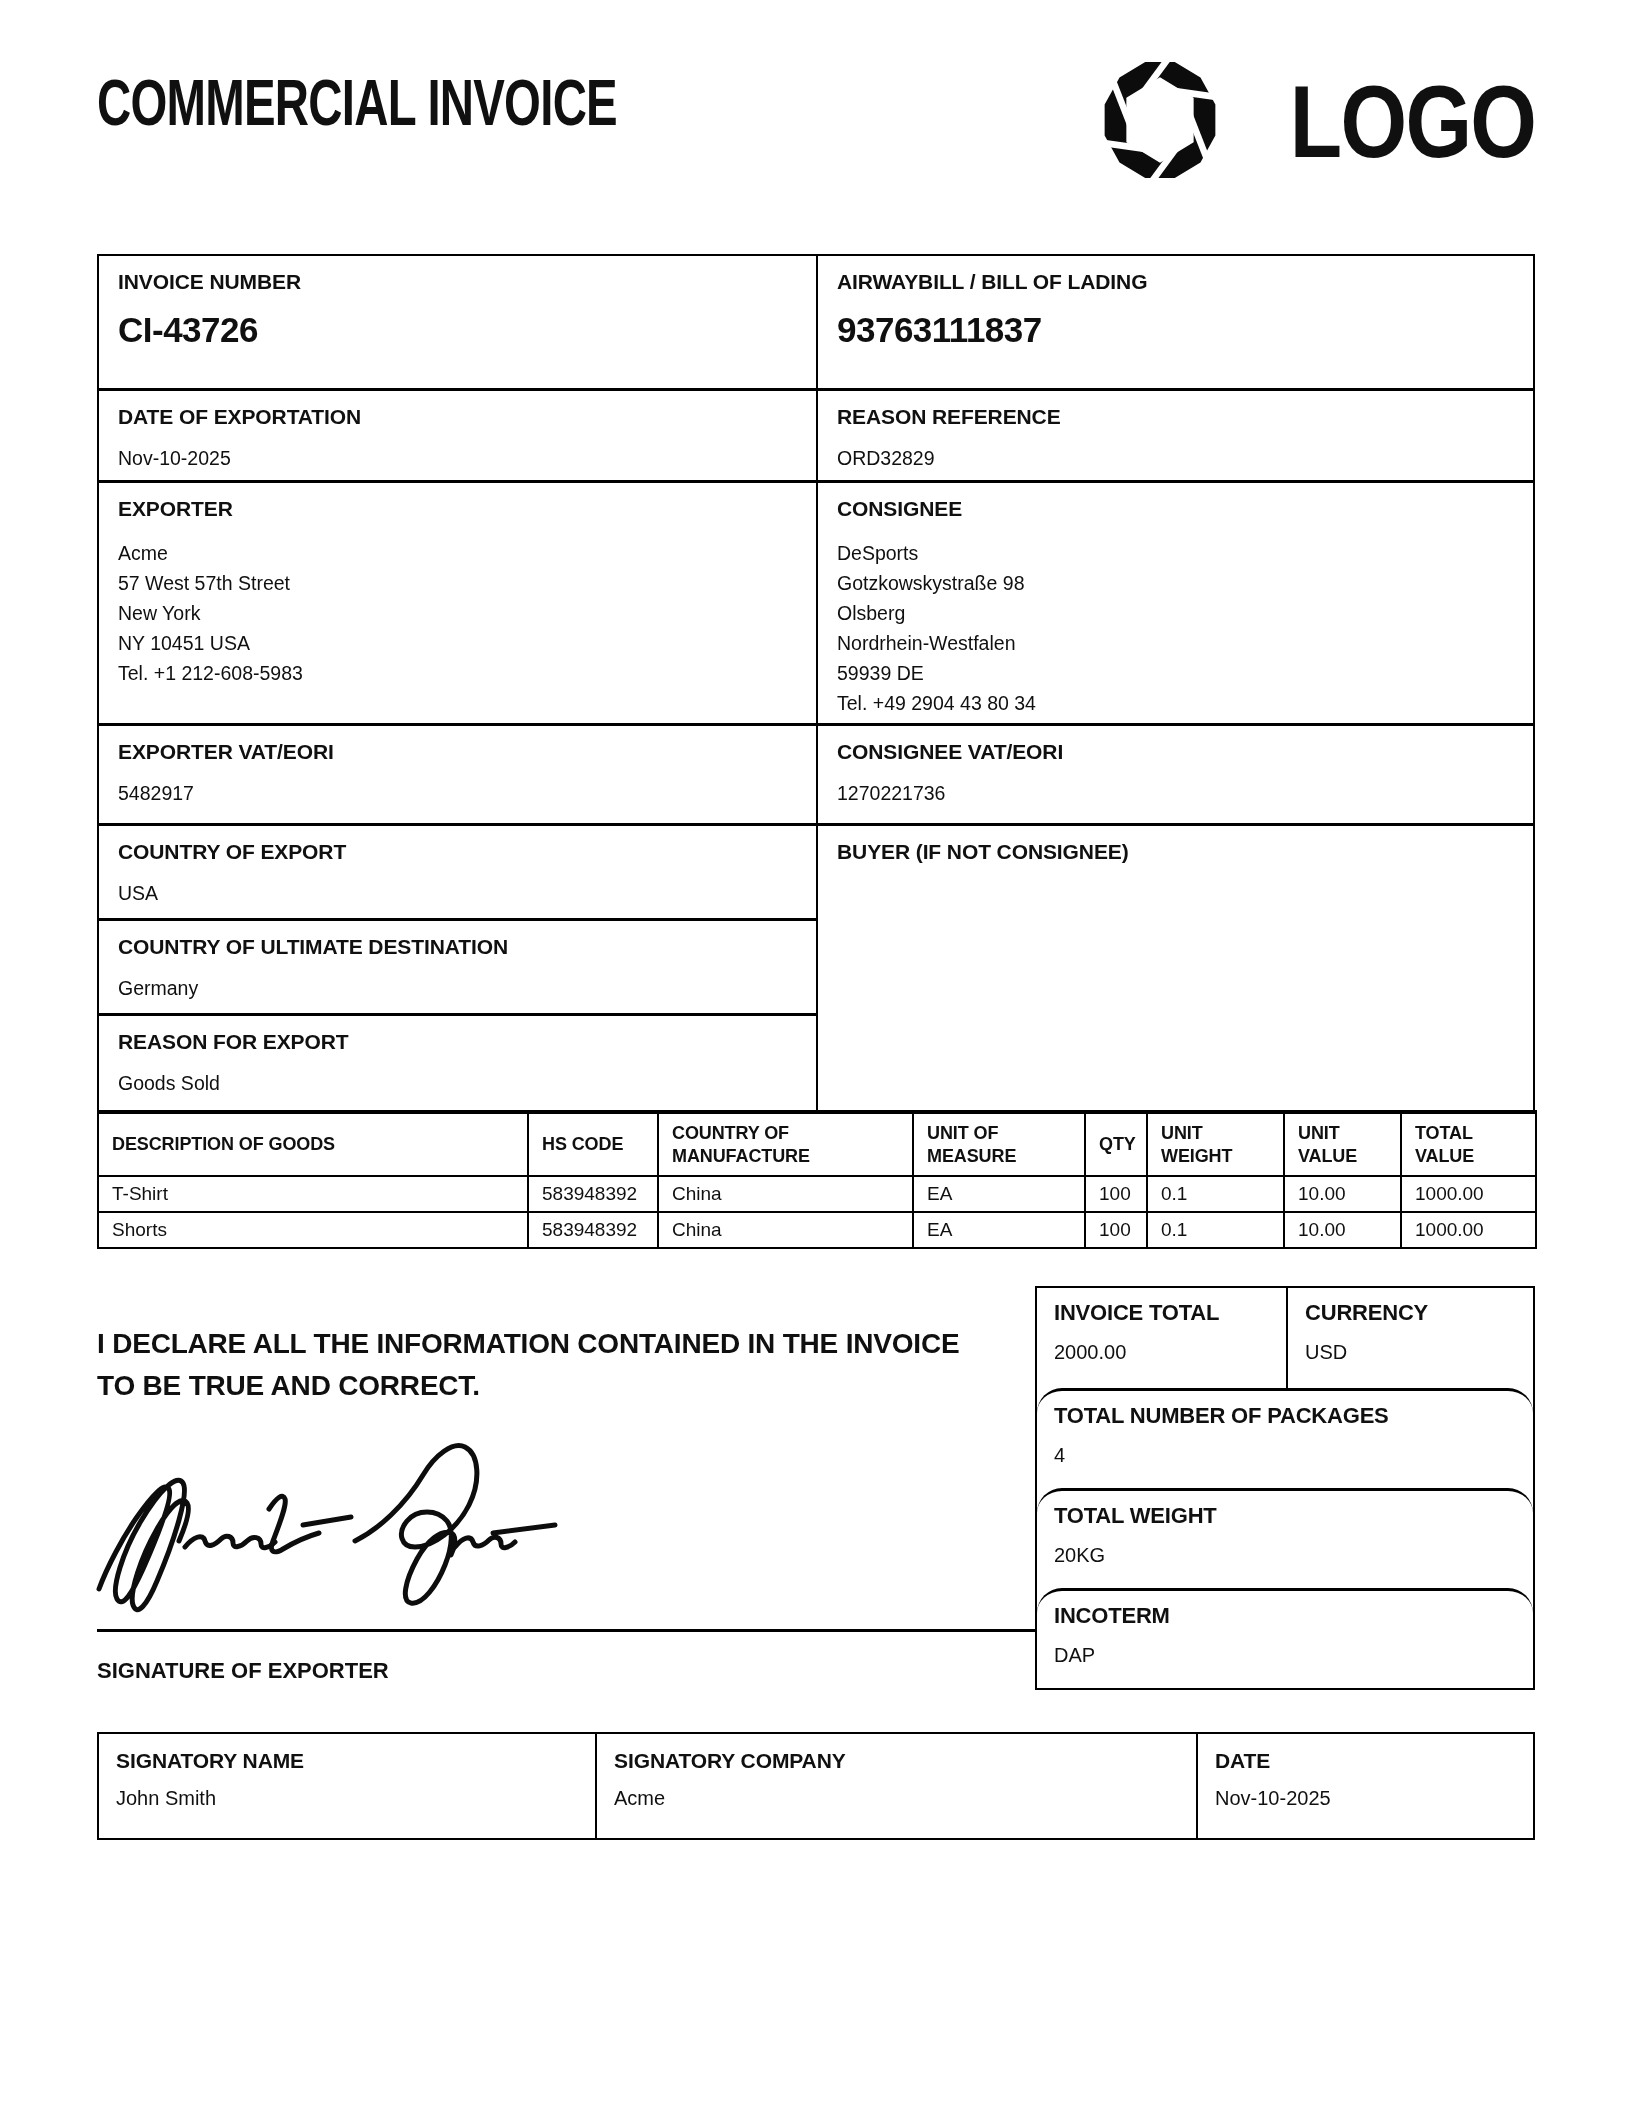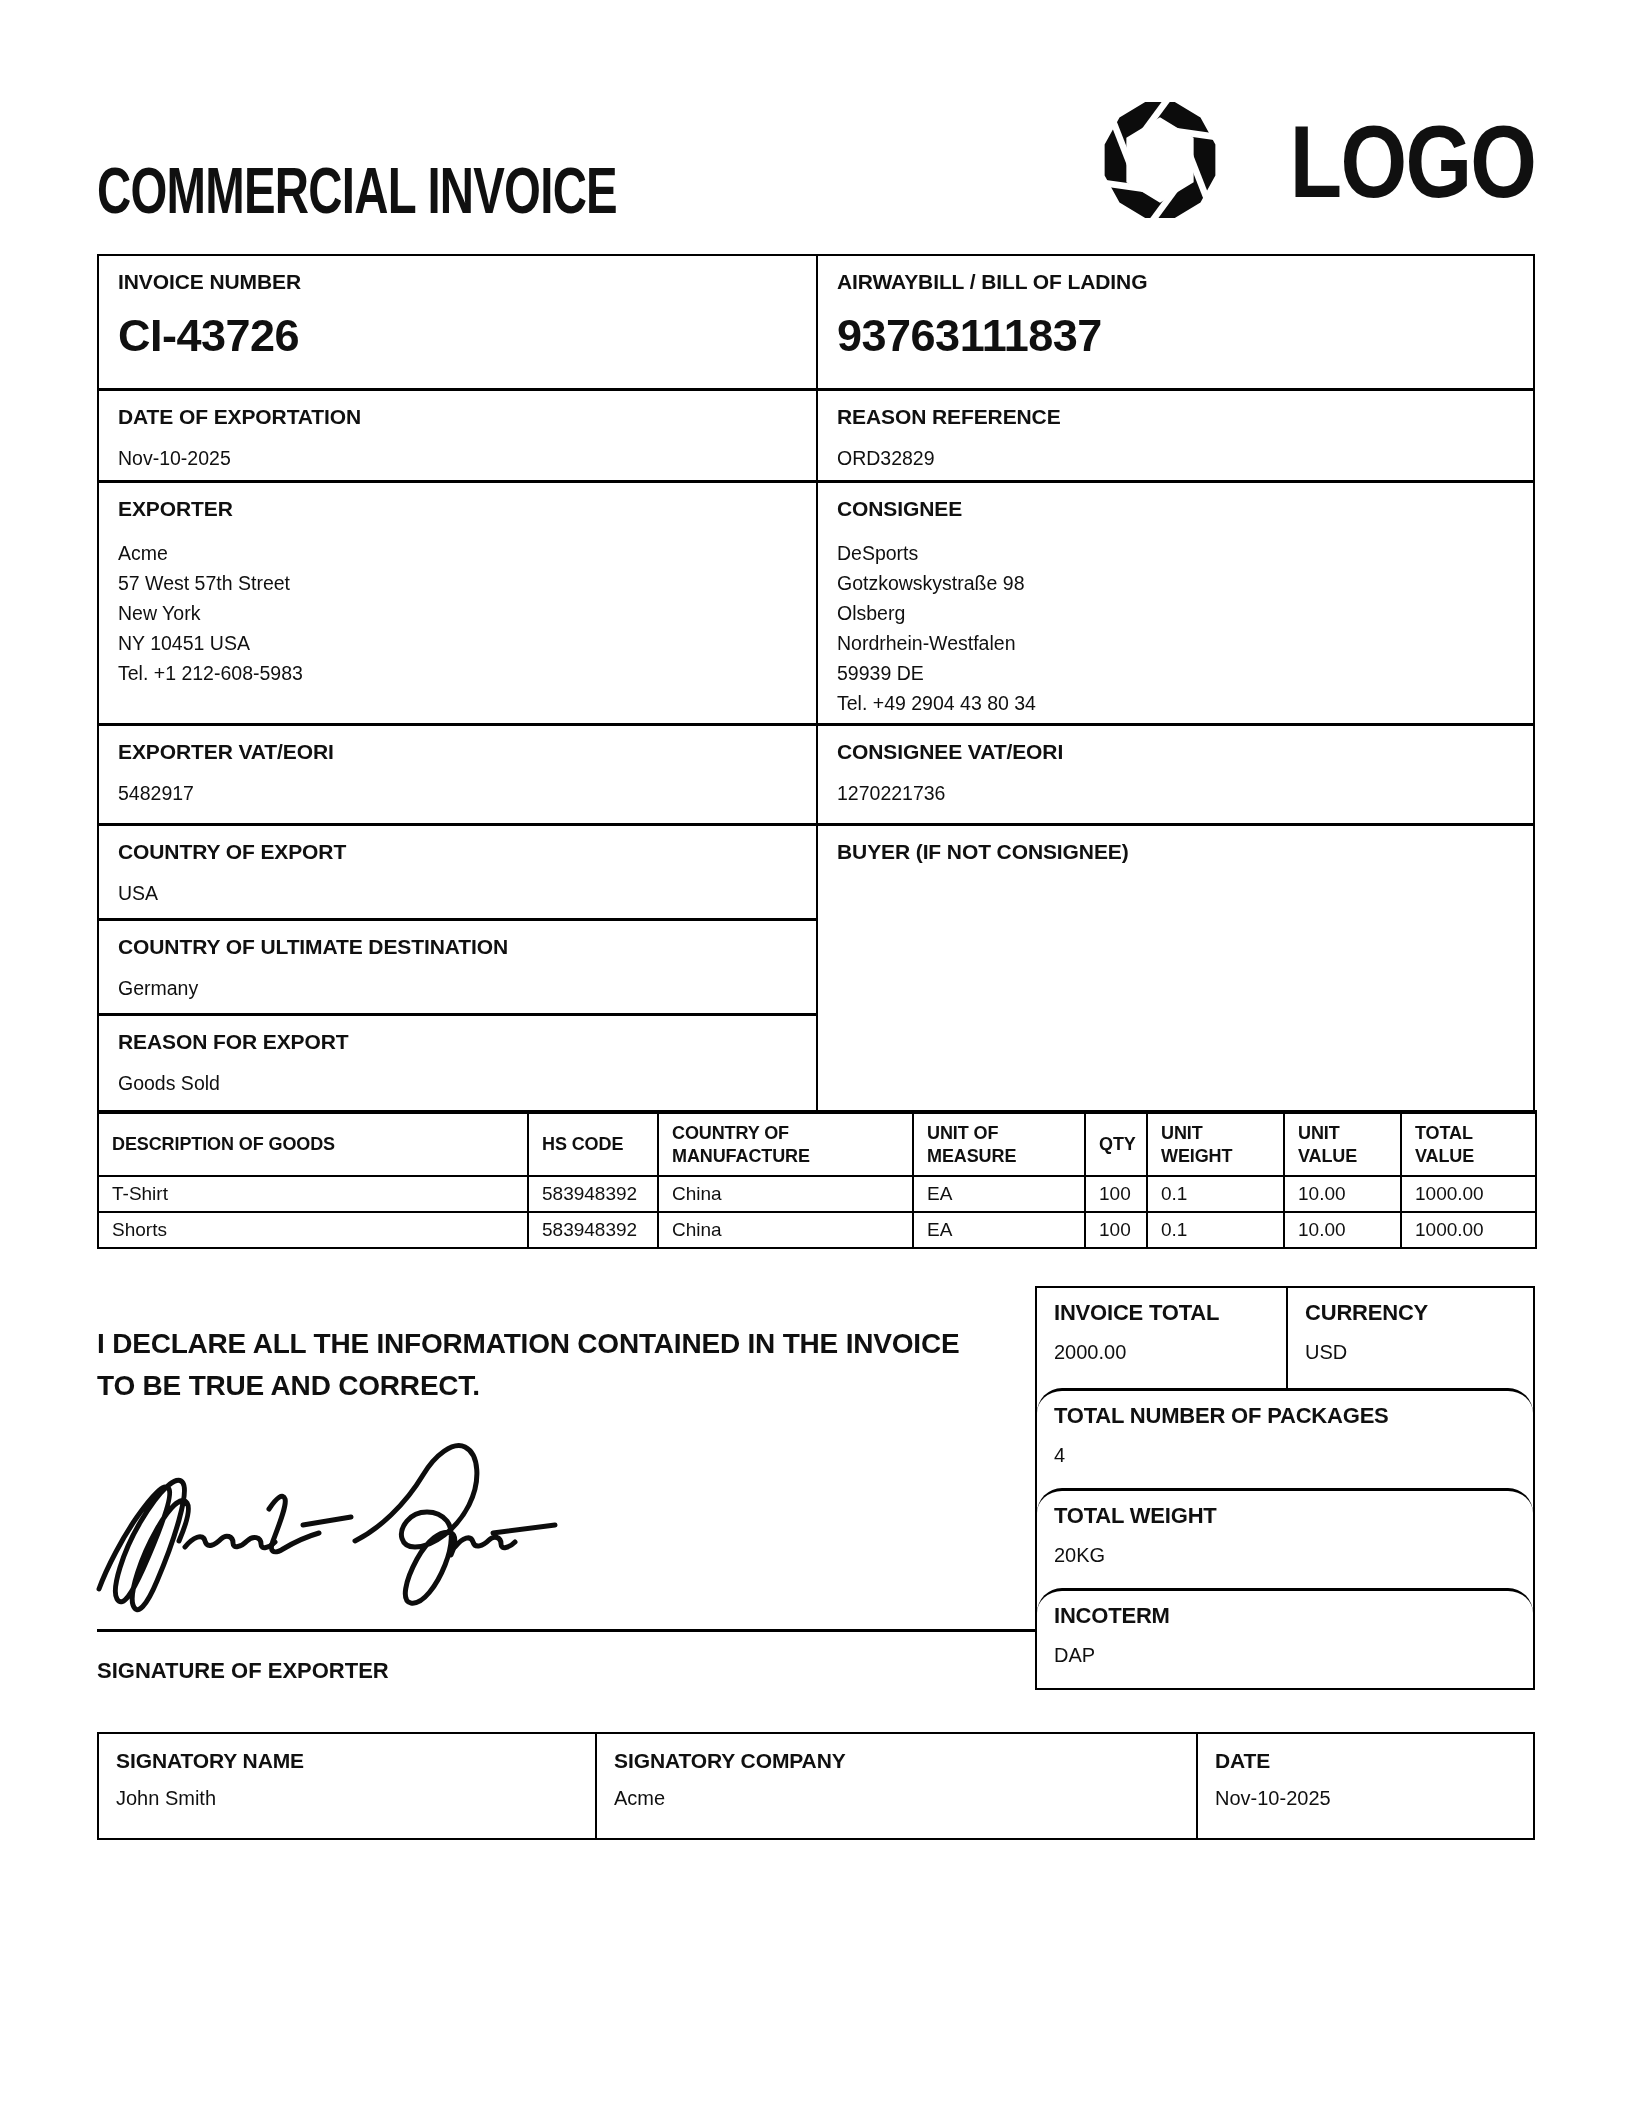--- a/index.html
+++ b/index.html
@@ -5,21 +5,21 @@
   * { margin:0; padding:0; box-sizing:border-box; }
   html,body { background:#ffffff; }
   body {
     width:1632px; height:2112px; overflow:hidden;
     font-family:"Liberation Sans", sans-serif;
     color:#101010;
   }
   .sheet { padding:50px 97px 0 97px; }
 
   
-  .header { display:flex; justify-content:space-between; align-items:flex-end; height:178px; }
+  .header { display:flex; justify-content:space-between; align-items:flex-start; height:178px; }
   .title {
     font-size:64px; font-weight:800; letter-spacing:-1px; white-space:nowrap;
     transform:scaleX(0.74); transform-origin:0 0; margin-top:16px;
   }
   .logo-wrap { display:flex; align-items:center; gap:22px; margin-top:6px; }
   .logo-text {
     font-size:102px; font-weight:800; letter-spacing:-2px; line-height:1;
     transform:scaleX(0.84); transform-origin:100% 50%;
   }
 
@@ -29,21 +29,21 @@
     display:grid; grid-template-columns:1fr 1fr;
     grid-template-rows:132px 92px 243px 100px 95px 95px 97px;
     border:2px solid #000; border-bottom:none;
   }
   .c { padding:13px 19px; overflow:hidden; }
   .bt { border-top:3px solid #000; }
   .bl { border-left:2px solid #000; }
   .buyer-cell { grid-column:2; grid-row:5 / span 3; }
   .lbl { font-weight:700; font-size:21px; line-height:1.25; letter-spacing:-0.1px; }
   .val { font-size:19.5px; margin-top:17px; }
-  .big-val { font-size:45px; font-weight:700; letter-spacing:-0.5px; margin-top:15px; }
+  .big-val { font-size:35px; font-weight:700; letter-spacing:-0.5px; margin-top:15px; }
   .addr { margin-top:16px; font-size:19.5px; line-height:30px; }
 
   
   table.goods { width:100%; border-collapse:collapse; table-layout:fixed; border:2px solid #000; border-top:4px solid #000; }
   .goods th, .goods td { border:2px solid #000; text-align:left; vertical-align:middle; padding:6px 13px; }
   .goods th { font-size:18px; font-weight:700; line-height:1.25; height:64px; letter-spacing:-0.1px; }
   .goods td { font-size:19px; height:34px; }
 
   
   .bottom-section { display:flex; justify-content:space-between; align-items:flex-start; }

